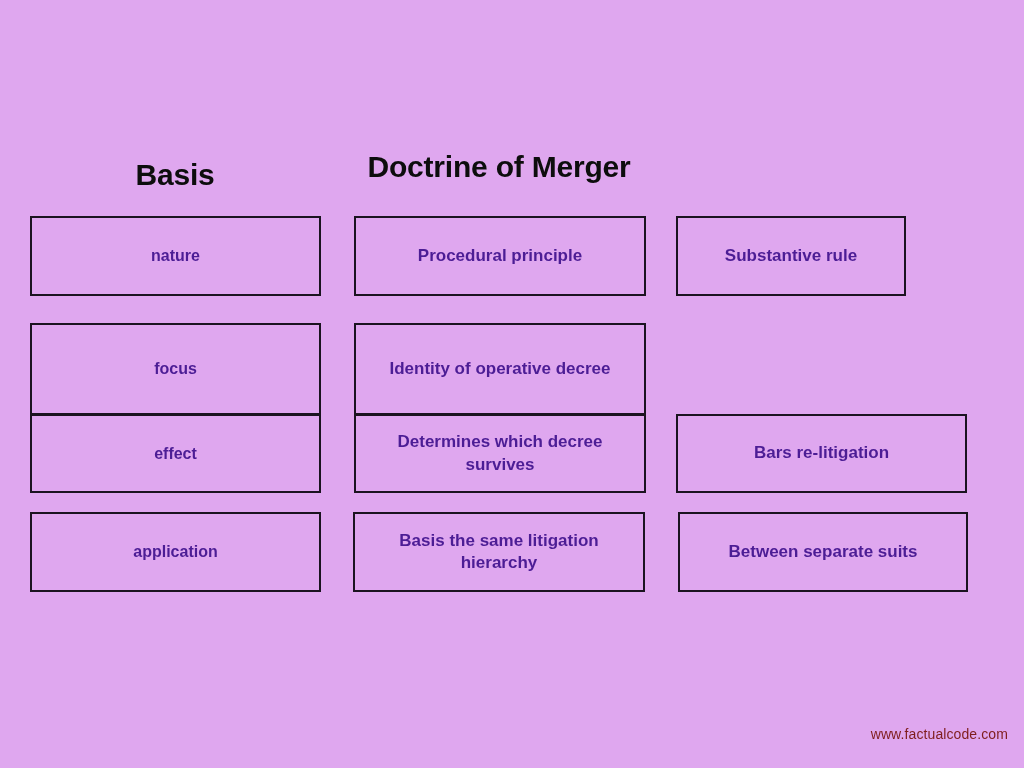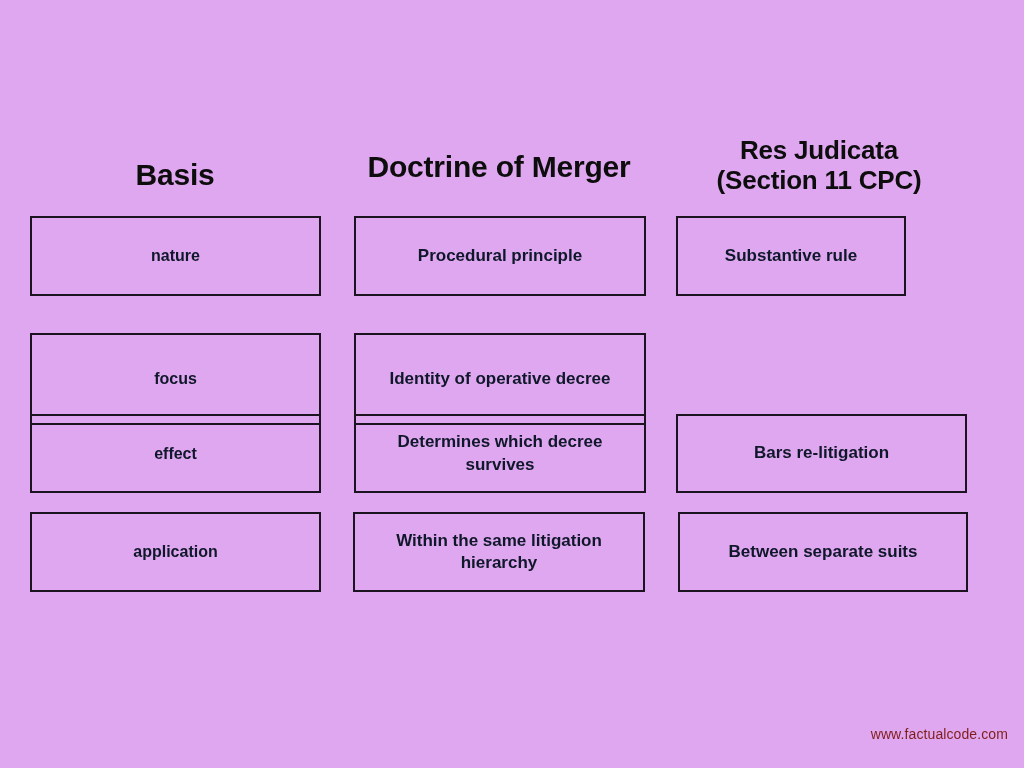--- a/index.html
+++ b/index.html
@@ -45,37 +45,37 @@
 
   
   .cell {
     position: absolute;
     border: 2px solid #1b1320;
     background: transparent;
     display: flex;
     align-items: center;
     justify-content: center;
     text-align: center;
-    color: #0f172a;
+    color: #4c1d95;
     font-weight: bold;
     line-height: 1.32;
     padding: 2px 8px;
   }
   .cell.c0 { font-size: 16px; }
   .cell.c1 { font-size: 17px; text-align: center; }
   .cell.c2 { font-size: 17px; }
 
   
   .col0 { left: 30px;  width: 291px; }
   .col1 { left: 354px; width: 292px; }
   .col2 { left: 676px; width: 230px; }
 
   
   .row0 { top: 216px; height: 80px; }
-  .row1 { top: 333px; height: 92px; }
+  .row1 { top: 323px; height: 92px; }
   .row2 { top: 414px; height: 79px; }
   .row3 { top: 512px; height: 80px; }
 
   
   .col2.row1 { left: 677px; width: 290px; }
   .col2.row2 { left: 676px; width: 291px; }
   .col2.row3 { left: 678px; width: 290px; }
   .col1.row3 { left: 353px; width: 292px; }
 
   
@@ -91,34 +91,30 @@
 </style>
 </head>
 <body>
 
 <div class="board">
 
   <div class="col-head col-head-0">Basis</div>
 
   <div class="col-head col-head-1">Doctrine of Merger</div>
 
-  <div class="col-head col-head-2">
-    <div>Res Judicata</div>
-    <div>(Section 11 CPC)</div>
-  </div>
 
   <div class="cell c0 col0 row0">nature</div>
   <div class="cell c0 col0 row1">focus</div>
   <div class="cell c0 col0 row2">effect</div>
   <div class="cell c0 col0 row3">application</div>
 
   <div class="cell c1 col1 row0">Procedural principle</div>
   <div class="cell c1 col1 row1">Identity of operative decree</div>
   <div class="cell c1 col1 row2">Determines which decree survives</div>
-  <div class="cell c1 col1 row3">Within the same litigation hierarchy</div>
+  <div class="cell c1 col1 row3">Basis the same litigation hierarchy</div>
 
   <div class="cell c2 col2 row0">Substantive rule</div>
   <div class="cell c2 col2 row2">Bars re-litigation</div>
   <div class="cell c2 col2 row3">Between separate suits</div>
 
   <div class="watermark">www.factualcode.com</div>
 
 </div>
 
 </body></html>

